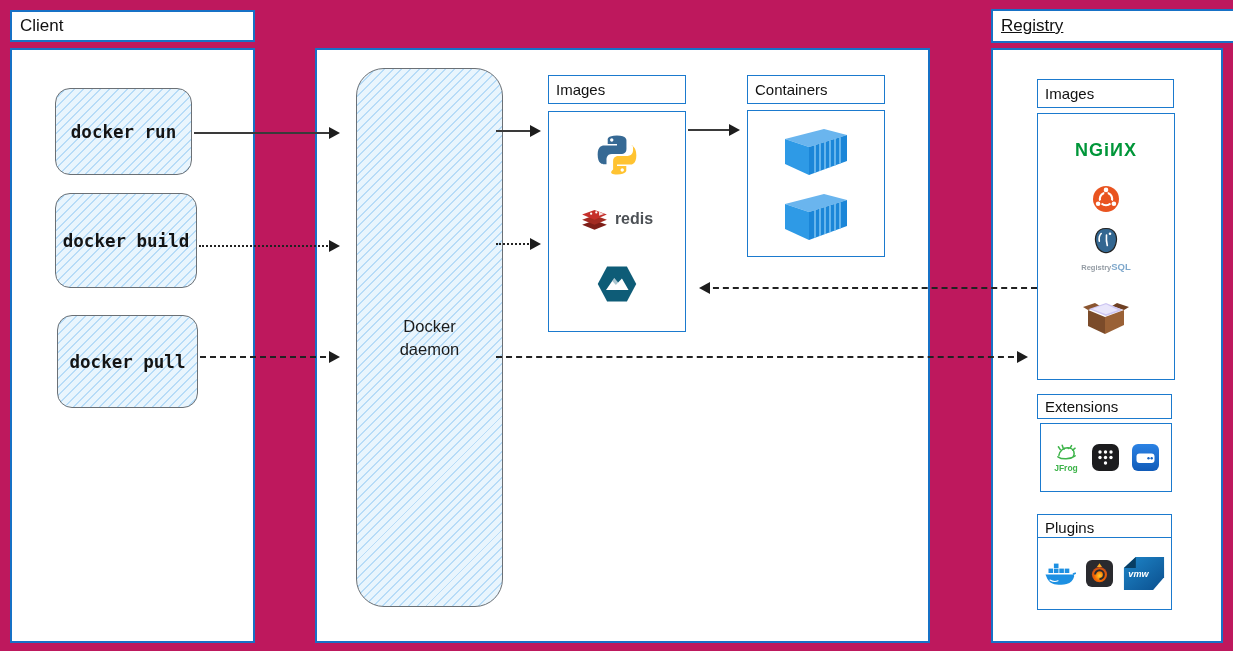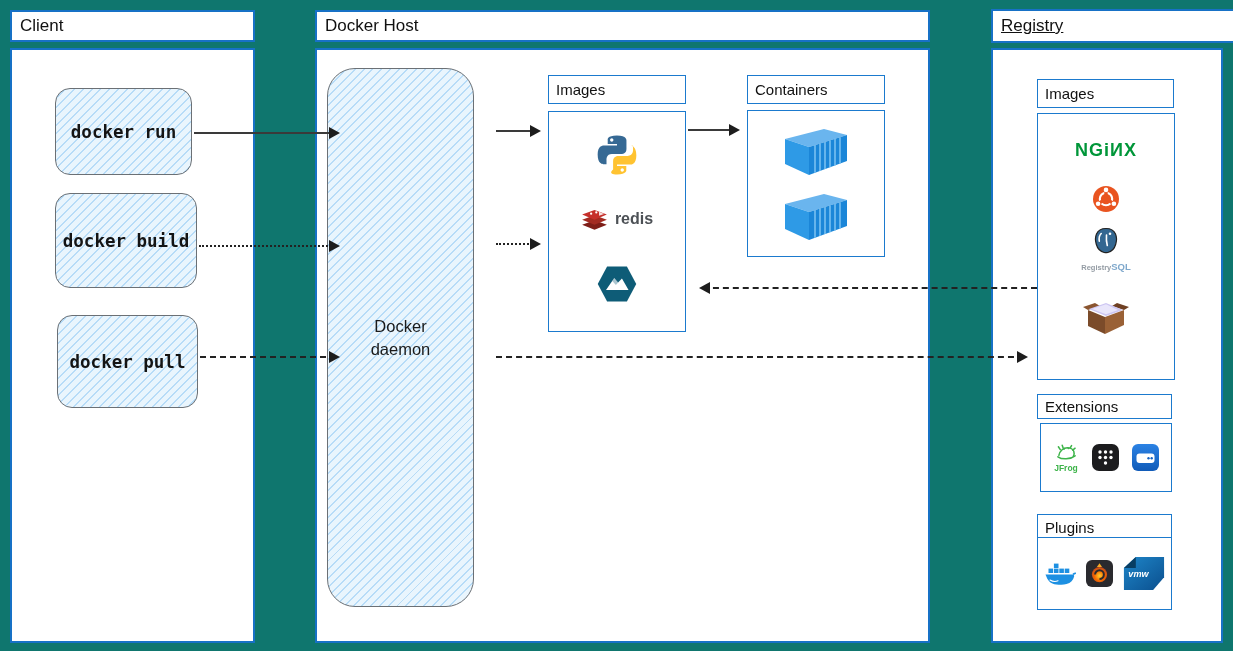--- a/index.html
+++ b/index.html
@@ -1,16 +1,16 @@
 <!DOCTYPE html>
 <html><head>
 <meta charset="utf-8">
 <style>
   html,body{margin:0;padding:0;background:#fff;}
-  .canvas{position:relative;width:1233px;height:651px;background:#0f766e;overflow:hidden;
+  .canvas{position:relative;width:1233px;height:651px;background:#be185d;overflow:hidden;
           font-family:"Liberation Sans",sans-serif;color:#111;}
   .bar{position:absolute;box-sizing:border-box;border:2.2px solid #1771c6;background:#fff;
        display:flex;align-items:center;padding:0 8px;font-size:17px;}
   .frame{position:absolute;box-sizing:border-box;border:2.2px solid #1771c6;background:#fff;}
   .subbar{position:absolute;box-sizing:border-box;border:1.6px solid #1b7ace;background:#fff;
           display:flex;align-items:center;padding:0 7px;font-size:15px;}
   .subframe{position:absolute;box-sizing:border-box;border:1.6px solid #1b7ace;background:#fff;}
   .sketch{position:absolute;box-sizing:border-box;border:1.7px solid #6b7075;border-radius:15px;
           background:repeating-linear-gradient(135deg, rgba(141,199,243,0.55) 0px, rgba(141,199,243,0.55) 1.4px,
                      rgba(233,245,253,0.96) 1.4px, rgba(233,245,253,0.96) 6.2px), #eaf5fd;
@@ -51,26 +51,23 @@
   <div class="sketch" style="left:55px;top:88px;width:137px;height:87px;">
     <span class="cmd-label">docker run</span>
   </div>
   <div class="sketch" style="left:55px;top:193px;width:142px;height:95px;">
     <span class="cmd-label">docker build</span>
   </div>
   <div class="sketch" style="left:57px;top:315px;width:141px;height:93px;">
     <span class="cmd-label">docker pull</span>
   </div>
 
-  <div class="bar" style="left:315px;top:10px;width:615px;height:32px;">
-    <span>Docker Host</span>
-  </div>
   <div class="frame" style="left:315px;top:48px;width:615px;height:595px;"></div>
 
-  <div class="sketch" style="left:327px;top:68px;width:147px;height:539px;border-radius:28px;">
+  <div class="sketch" style="left:356px;top:68px;width:147px;height:539px;border-radius:28px;">
     <div class="daemon-label">Docker daemon</div>
   </div>
 
   <div class="subbar" style="left:548px;top:75px;width:138px;height:29px;">
     <span>Images</span>
   </div>
   <div class="subframe" style="left:548px;top:111px;width:138px;height:221px;">
     <div class="centered-col" style="top:19px;">
       <svg width="48" height="48" viewBox="0 0 32 32">
         <path fill="#366994" d="M15.9 3c-6.5 0-6.1 2.8-6.1 2.8l.01 2.9h6.2v.9H7.3s-4.2-.5-4.2 6.1 3.7 6.4 3.7 6.4h2.2v-3s-.12-3.7 3.6-3.7h6.2s3.5.06 3.5-3.4V6.3S22.8 3 15.9 3zm-3.4 1.9c.62 0 1.1.5 1.1 1.1s-.5 1.1-1.1 1.1-1.1-.5-1.1-1.1.49-1.1 1.1-1.1z"></path>

